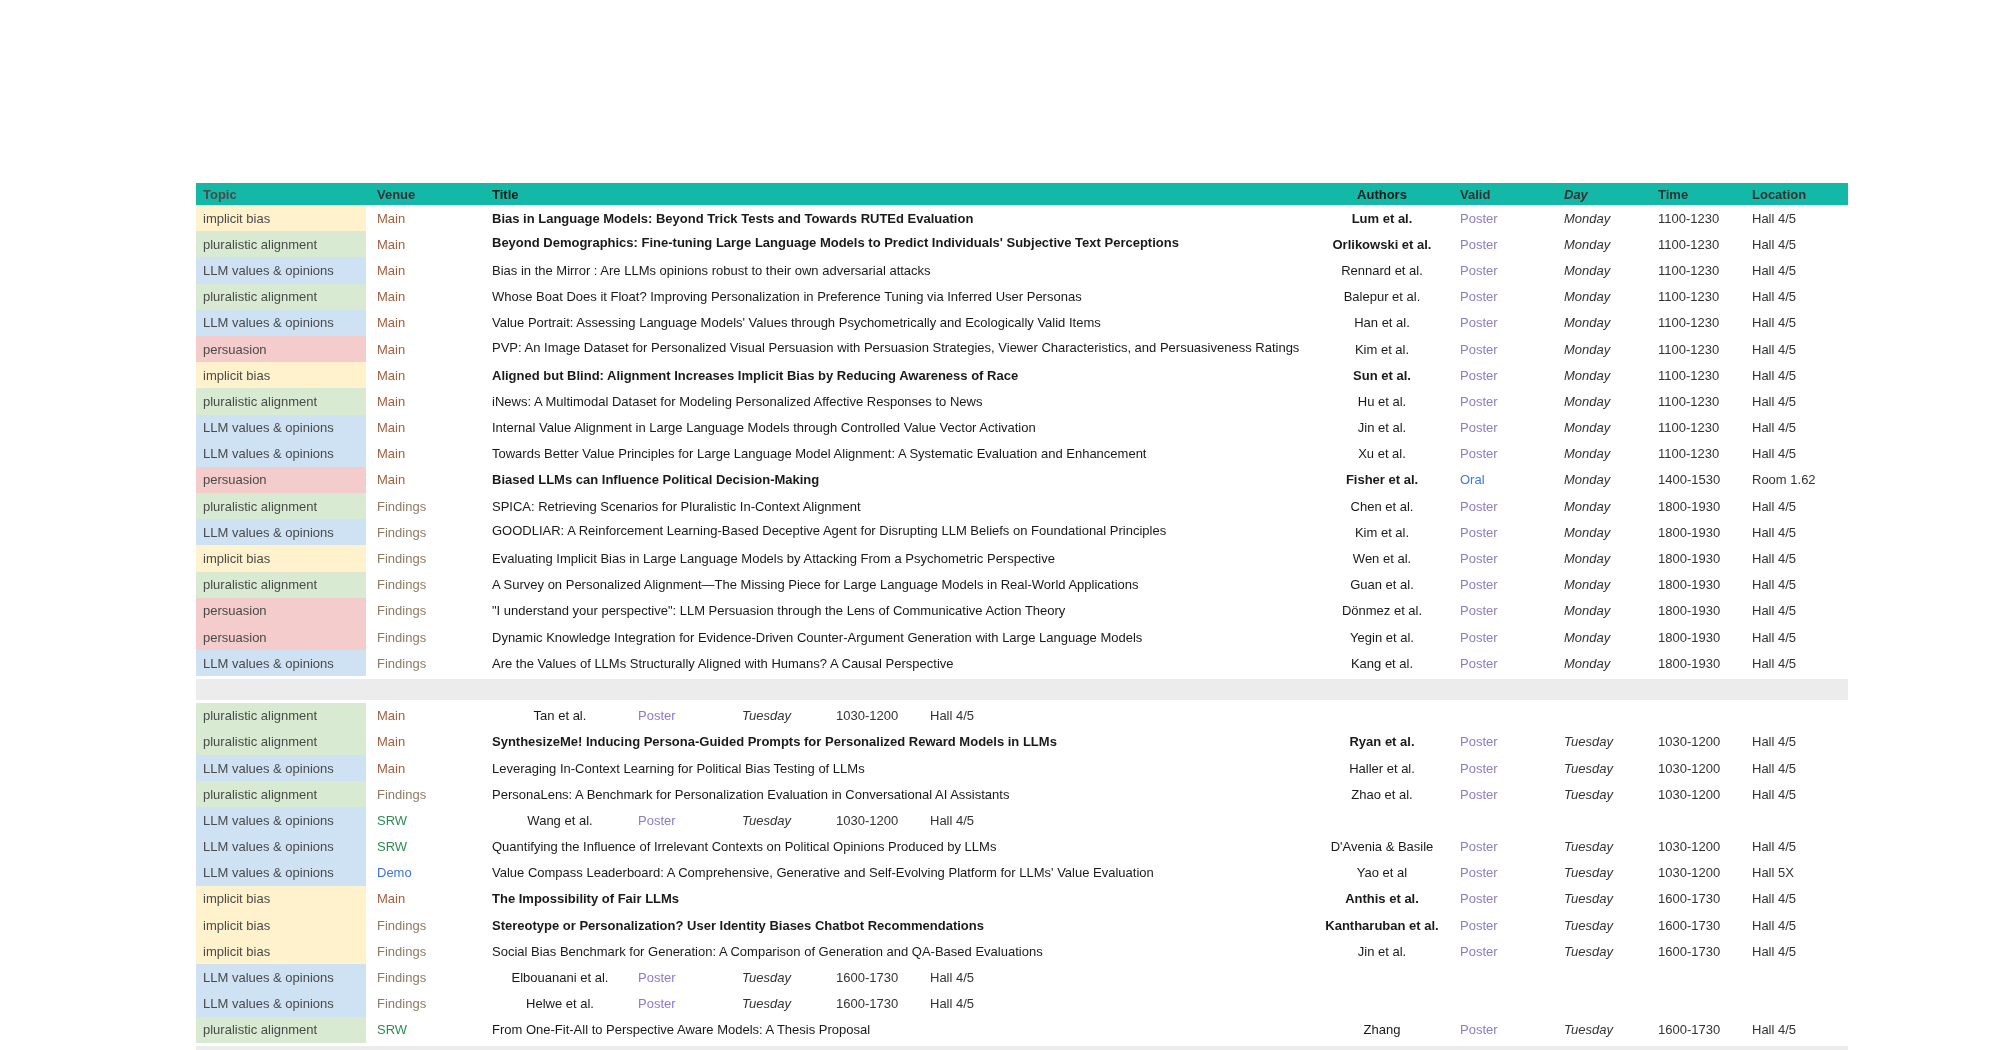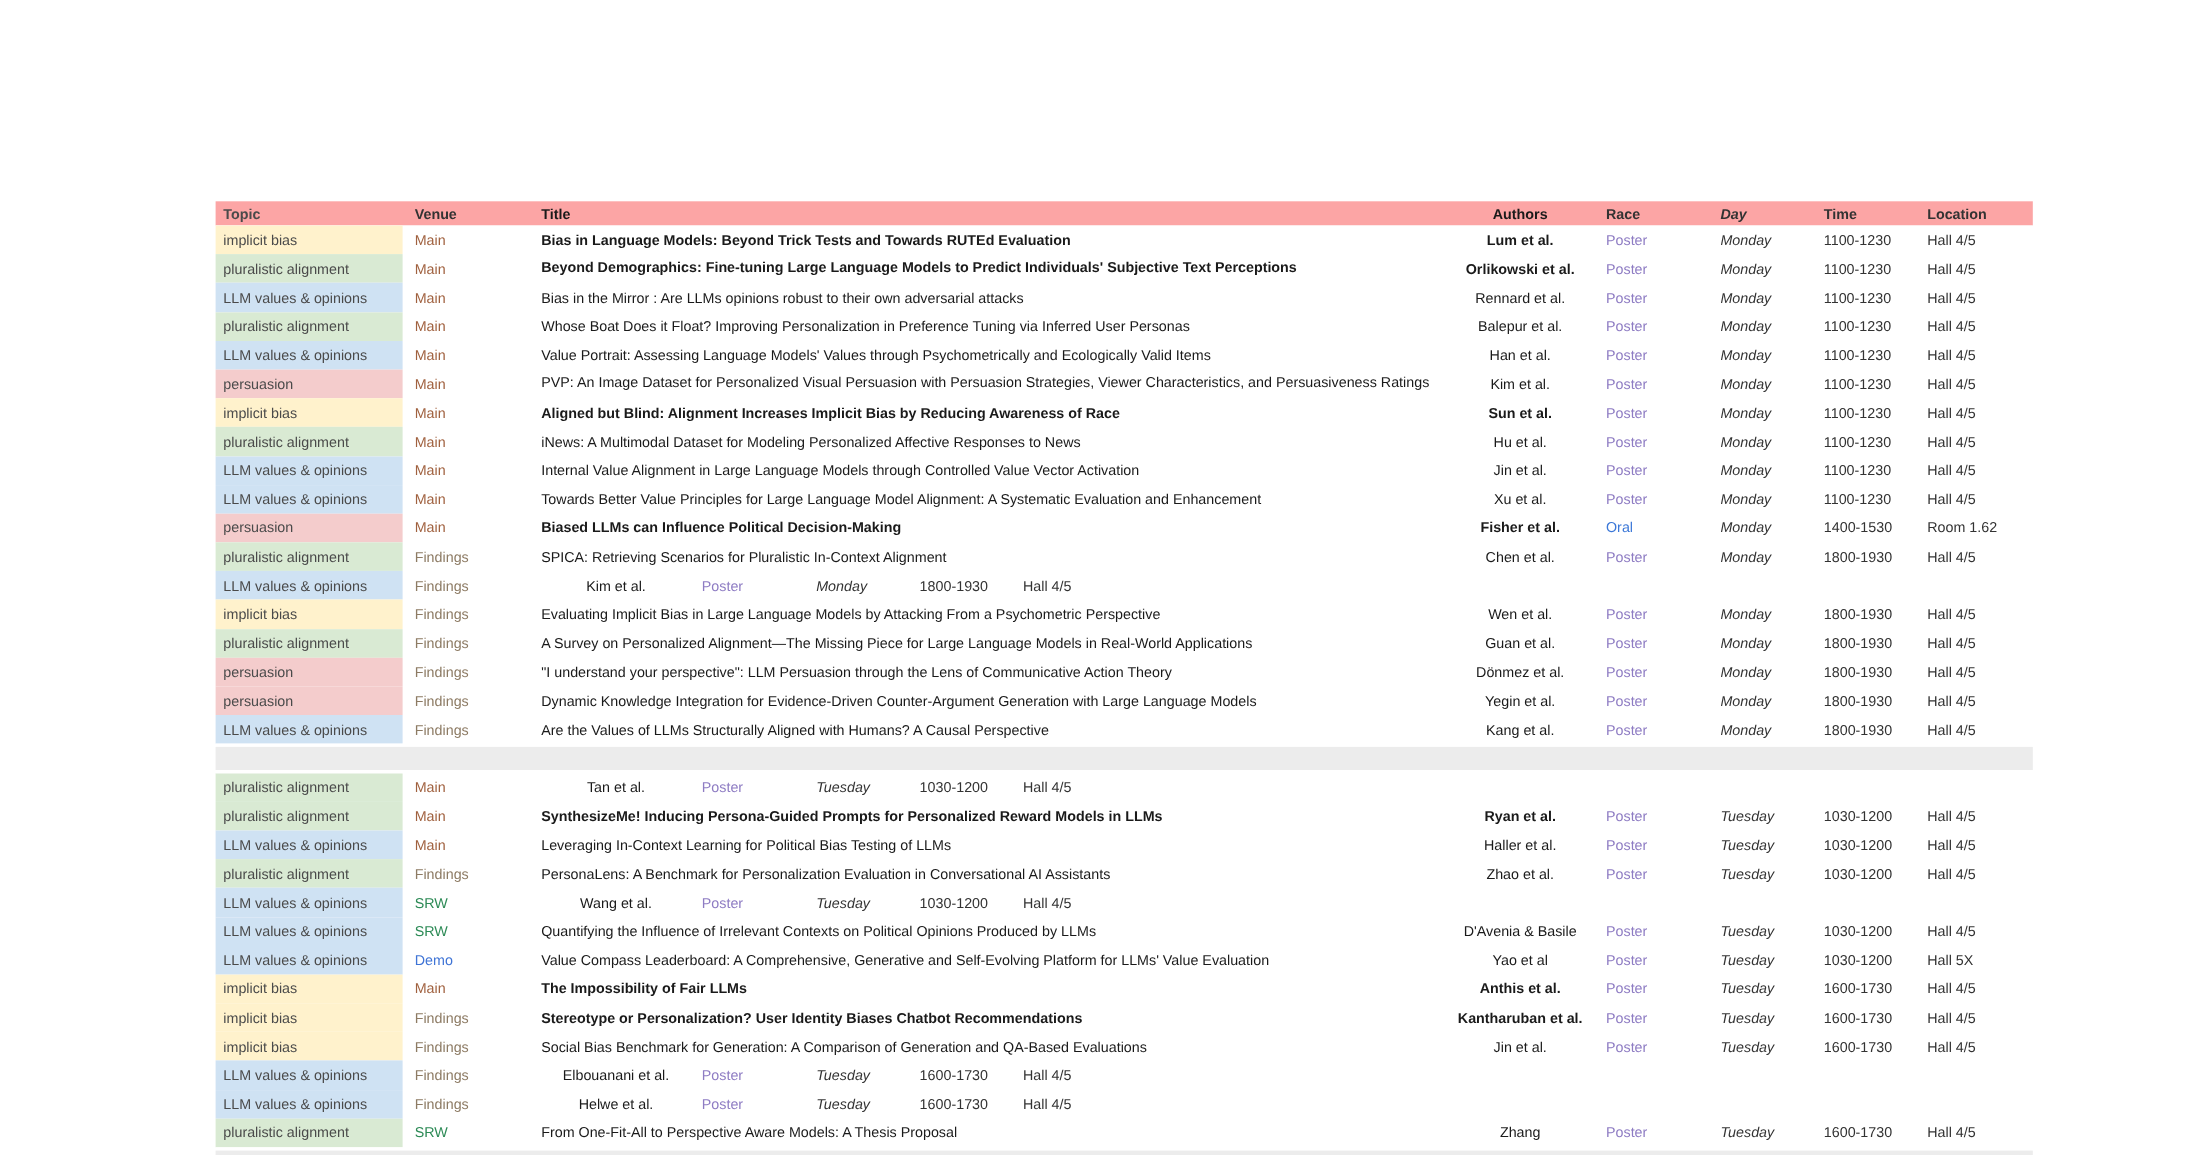--- a/index.html
+++ b/index.html
@@ -3,21 +3,21 @@
 <meta charset="utf-8">
 <title>Conference Schedule Sheet</title>
 <style>
   html,body{margin:0;padding:0;}
   body{
     width:2000px;height:1050px;overflow:hidden;position:relative;
     background:#ffffff;
     font-family:"Liberation Sans", sans-serif;
   }
   .sheet{position:absolute;left:196px;top:183px;width:1652px;}
-  .hrow{display:flex;height:22px;background:#fca5a5;}
+  .hrow{display:flex;height:22px;background:#14b8a6;}
   .hcell{display:flex;align-items:center;font-size:13px;font-weight:bold;color:#333;overflow:hidden;box-sizing:border-box;}
   .row{display:flex;height:26.2px;background:#ffffff;}
   .cell{display:flex;align-items:center;font-size:13px;color:#333;overflow:hidden;box-sizing:border-box;}
   .cell span{white-space:nowrap;}
   .c-topic{width:170px;padding-left:7px;color:#4a4a4a;}
   .c-venue{width:114px;padding-left:11px;}
   .c-title{width:822px;padding-left:12px;color:#1a1a1a;}
   .c-authors{width:150px;padding-left:10px;color:#1a1a1a;justify-content:center;}
   .c-type{width:104px;padding-left:8px;}
   .c-day{width:94px;padding-left:8px;font-style:italic;}
@@ -40,21 +40,21 @@
     <div class="hcell c-venue">
         <span>Venue</span>
       </div>
     <div class="hcell c-title">
         <span>Title</span>
       </div>
     <div class="hcell c-authors">
         <span>Authors</span>
       </div>
     <div class="hcell c-type">
-        <span>Race</span>
+        <span>Valid</span>
       </div>
     <div class="hcell c-day">
         <span>Day</span>
       </div>
     <div class="hcell c-time">
         <span>Time</span>
       </div>
     <div class="hcell c-location">
         <span>Location</span>
       </div>
@@ -372,20 +372,23 @@
           <span>Hall 4/5</span>
         </div>
       </div>
       <div class="row wrap">
         <div class="cell c-topic" style="background: rgb(207, 226, 243);">
           <span>LLM values &amp; opinions</span>
         </div>
         <div class="cell c-venue">
           <span style="color: rgb(141, 123, 100);">Findings</span>
         </div>
+        <div class="cell c-title">
+          <span>GOODLIAR: A Reinforcement Learning-Based Deceptive Agent for Disrupting LLM Beliefs on Foundational Principles</span>
+        </div>
         <div class="cell c-authors">
           <span>Kim et al.</span>
         </div>
         <div class="cell c-type">
           <span style="color: rgb(142, 124, 195);">Poster</span>
         </div>
         <div class="cell c-day">
           <span>Monday</span>
         </div>
         <div class="cell c-time">

